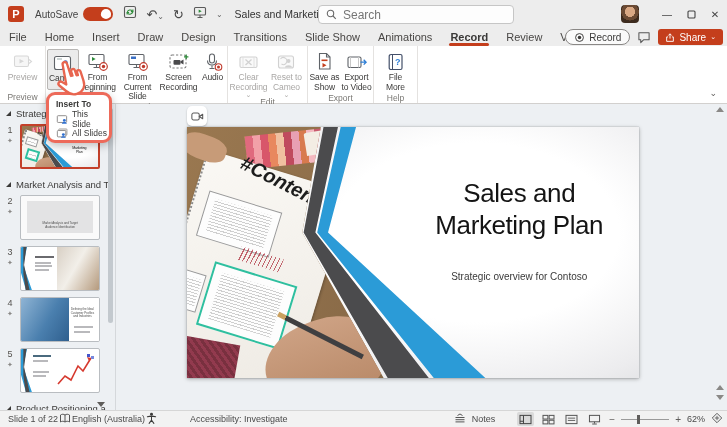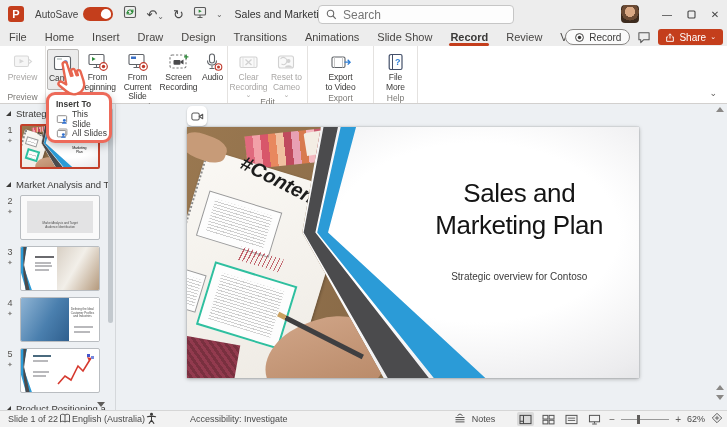--- a/index.html
+++ b/index.html
@@ -188,22 +188,22 @@
     </div>
   </div>
 
   <div class="tabrow">
     <div class="tab">File</div>
     <div class="tab">Home</div>
     <div class="tab">Insert</div>
     <div class="tab">Draw</div>
     <div class="tab">Design</div>
     <div class="tab">Transitions</div>
+    <div class="tab">Slide Show</div>
     <div class="tab">Animations</div>
-    <div class="tab">Slide Show</div>
     <div class="tab active">Record</div>
     <div class="tab">Review</div>
     <div class="tab">View</div>
     <div class="tab">Help</div>
   </div>
   <div class="tabRight">
     <div class="recordPill">
       <svg width="11" height="11" viewBox="0 0 14 14">
           <circle cx="7" cy="7" r="5" fill="none" stroke="#3b3a39" stroke-width="1.2"></circle>
           <circle cx="7" cy="7" r="2.2" fill="#3b3a39"></circle>
@@ -331,20 +331,31 @@
           </span>
           <span class="lbl">Reset to Cameo</span>
           <span class="dd">⌄</span>
         </div>
       </div>
       <div class="rGroupLbl">Edit</div>
     </div>
 
     <div class="rGroup" style="width:66px">
       <div class="rBtns">
+        <div class="bigBtn" style="width:32px">
+          <span class="ic">
+            <svg width="19" height="20" viewBox="0 0 19 20">
+                <path d="M4.5 1.5h7l3.5 3.5v12h-10.5z" fill="#fff" stroke="#5f6368" stroke-width="1.1"></path>
+                <path d="M11.5 1.5V5h3.5" fill="none" stroke="#5f6368" stroke-width="1.1"></path>
+                <rect x="6.5" y="7.5" width="6" height="1.6" fill="#C43E1C"></rect>
+                <path d="M7.5 11l4 2.3-4 2.3z" fill="#C43E1C"></path>
+              </svg>
+          </span>
+          <span class="lbl">Save as Show</span>
+        </div>
         <div class="bigBtn" style="width:32px">
           <span class="ic">
             <svg width="22" height="19" viewBox="0 0 22 19">
                 <rect x="2" y="4" width="13" height="10.5" rx="1.5" fill="#fff" stroke="#5f6368" stroke-width="1.1"></rect>
                 <path d="M4.5 4v10.5M12.5 4v10.5" stroke="#c9c9c9" stroke-width="1"></path>
                 <path d="M14.5 9.2h5.5M17.7 6.8l2.4 2.4-2.4 2.4" fill="none" stroke="#2f7fd6" stroke-width="1.3"></path>
               </svg>
           </span>
           <span class="lbl">Export to Video</span>
         </div>

